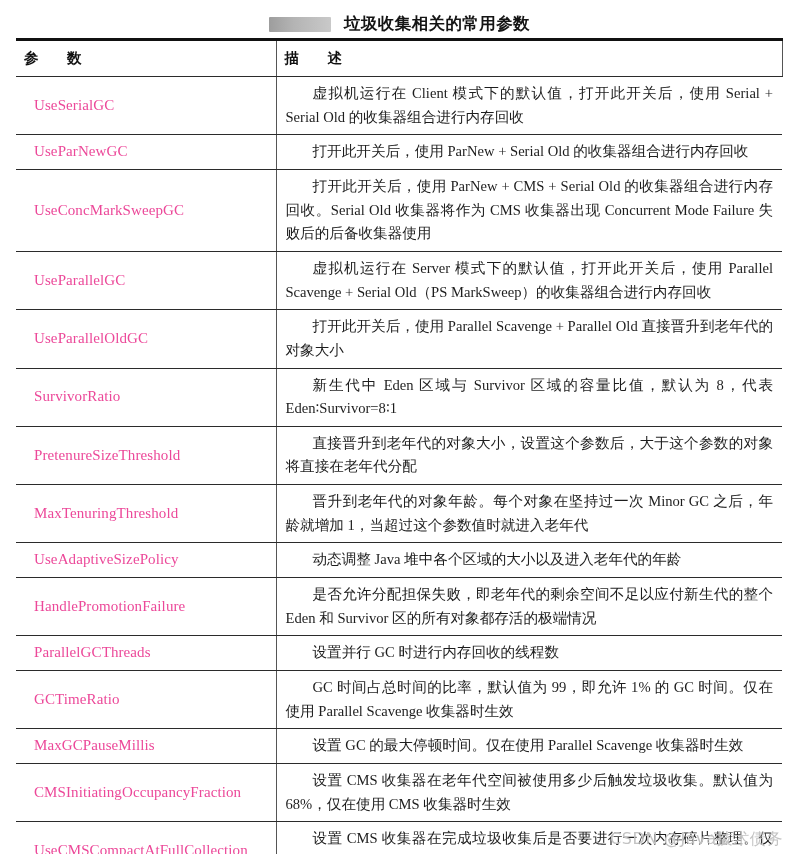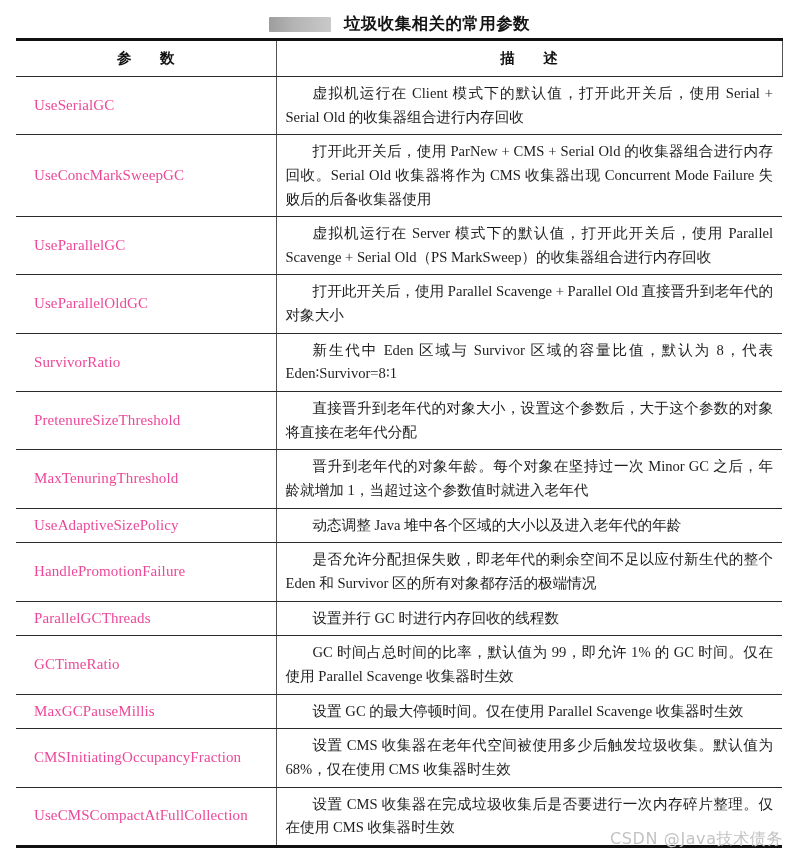--- a/index.html
+++ b/index.html
@@ -75,21 +75,21 @@
     vertical-align: middle;
   }
   .param-table tbody tr:last-child > * {
     border-bottom: 3px solid #111;
   }
 
   .param-head {
     font-family: "DejaVu Sans", "Liberation Sans", sans-serif;
     font-size: 14.5px;
     font-weight: 700;
-    text-align: center;
+    text-align: left;
     letter-spacing: 7px;
     text-indent: 7px;
     color: #111;
   }
 
   .param-cell {
     font-family: "Liberation Serif", "DejaVu Serif", serif;
     font-size: 15px;
     color: #ec4899;
     padding: 6px 4px 6px 18px;
@@ -148,20 +148,24 @@
         <th class="param-head param-cell-head">参　数</th>
         <th class="param-head">描　述</th>
       </tr>
     </thead>
     <tbody id="table-body">
         <tr>
           <td class="param-cell">UseSerialGC</td>
           <td class="desc-cell">虚拟机运行在 Client 模式下的默认值，打开此开关后，使用 Serial + Serial Old 的收集器组合进行内存回收</td>
         </tr>
         <tr>
+          <td class="param-cell">UseParNewGC</td>
+          <td class="desc-cell one-line">打开此开关后，使用 ParNew + Serial Old 的收集器组合进行内存回收</td>
+        </tr>
+        <tr>
           <td class="param-cell">UseConcMarkSweepGC</td>
           <td class="desc-cell">打开此开关后，使用 ParNew + CMS + Serial Old 的收集器组合进行内存回收。Serial Old 收集器将作为 CMS 收集器出现 Concurrent Mode Failure 失败后的后备收集器使用</td>
         </tr>
         <tr>
           <td class="param-cell">UseParallelGC</td>
           <td class="desc-cell">虚拟机运行在 Server 模式下的默认值，打开此开关后，使用 Parallel Scavenge + Serial Old（PS MarkSweep）的收集器组合进行内存回收</td>
         </tr>
         <tr>
           <td class="param-cell">UseParallelOldGC</td>
           <td class="desc-cell">打开此开关后，使用 Parallel Scavenge + Parallel Old 直接晋升到老年代的对象大小</td>

